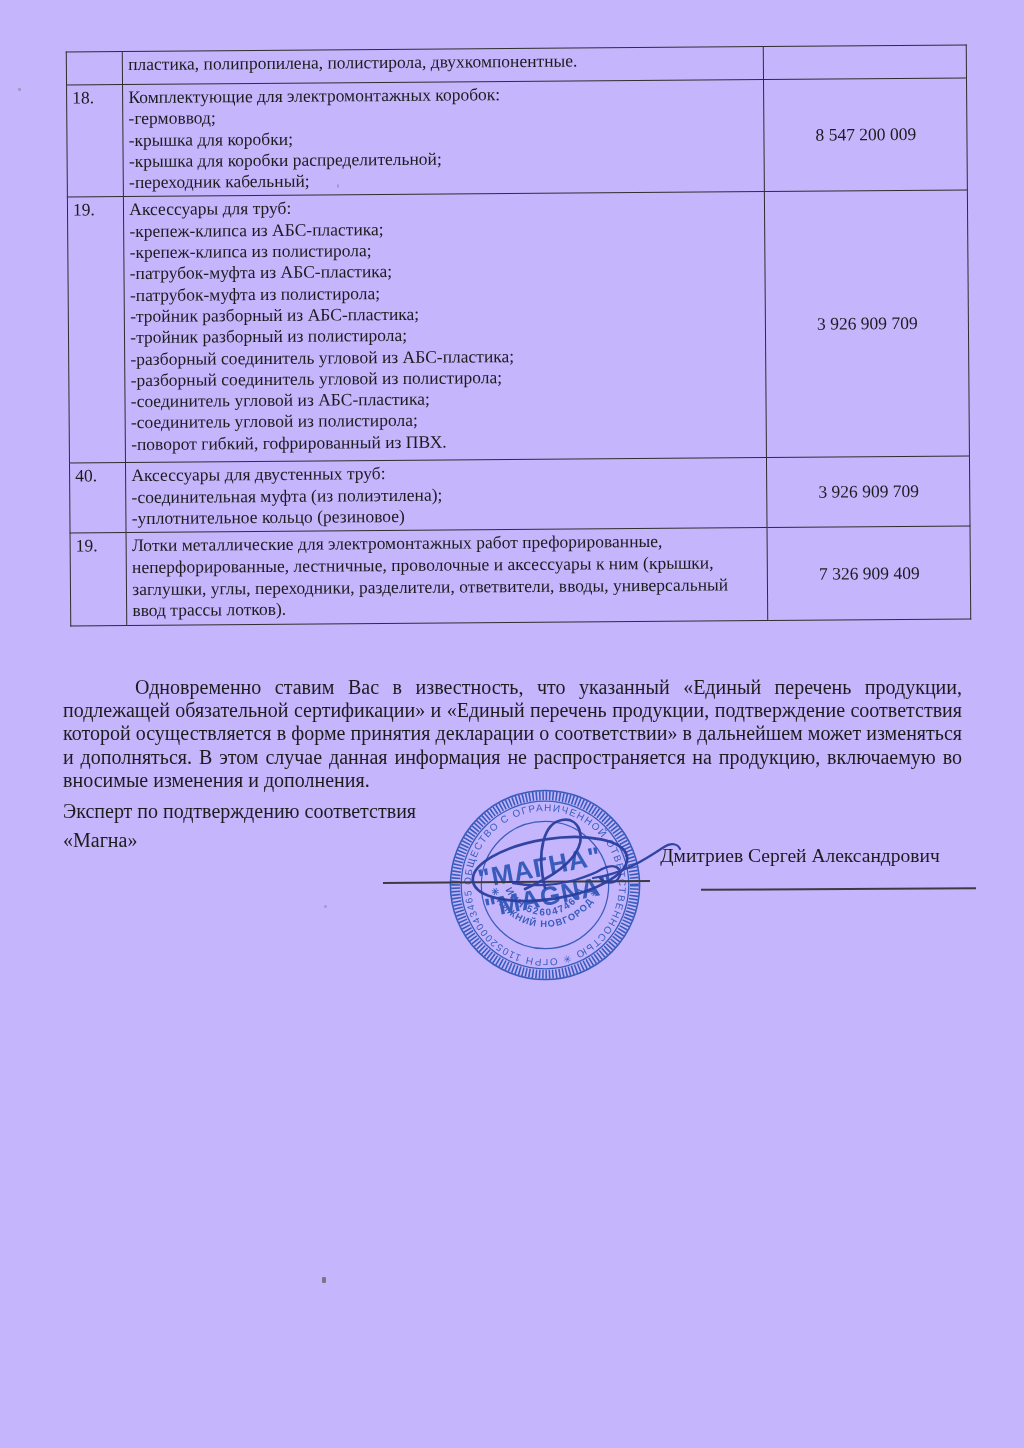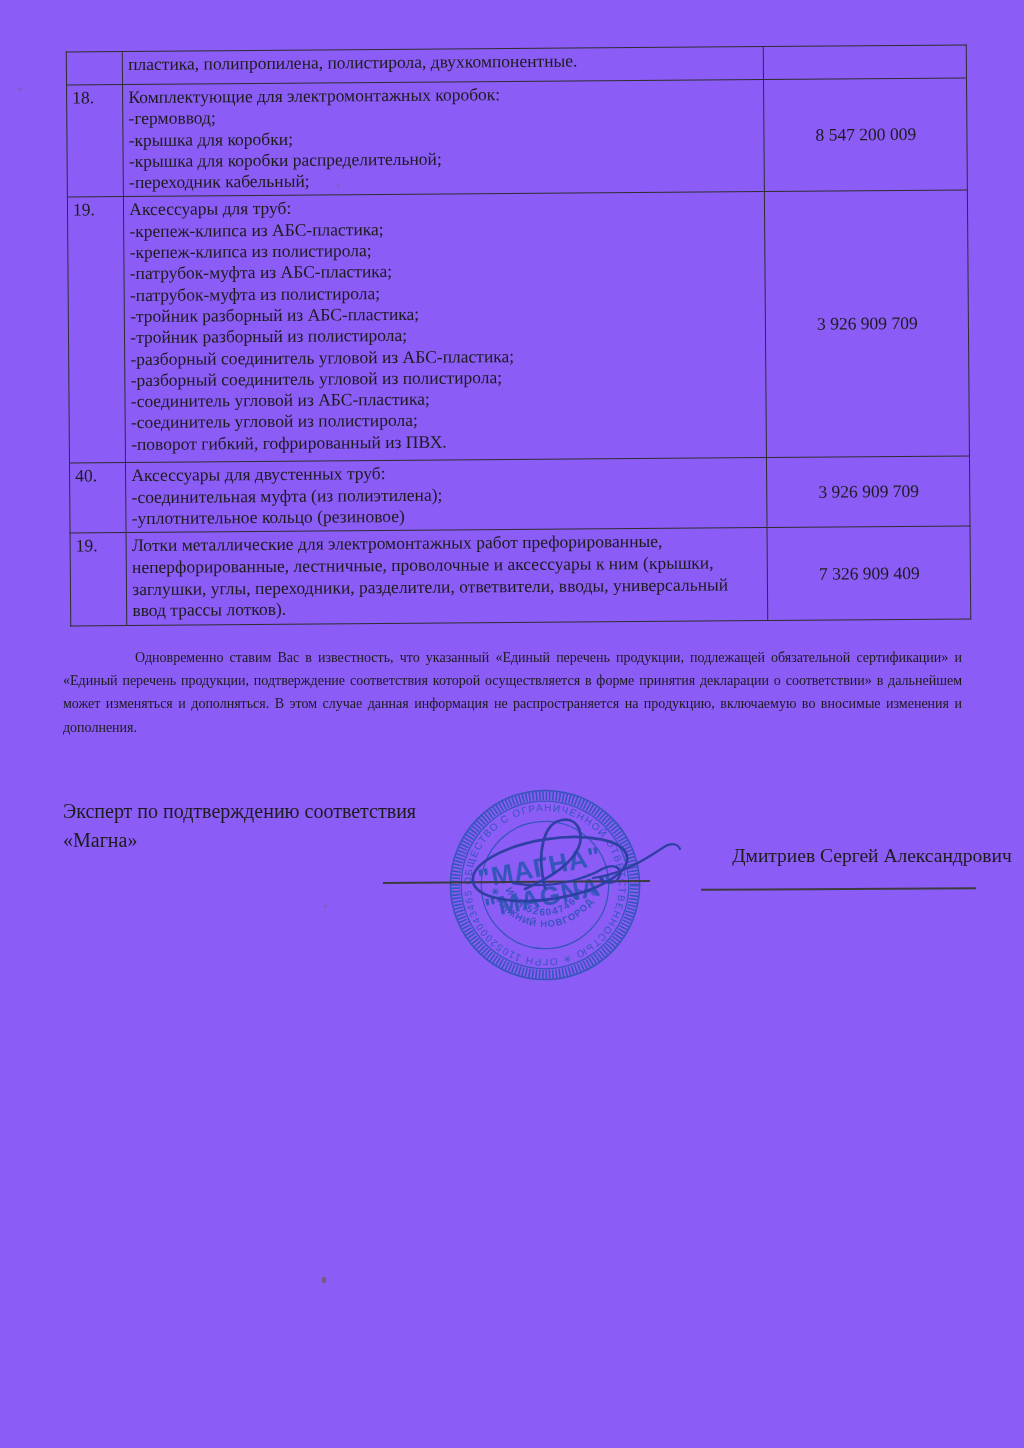--- a/index.html
+++ b/index.html
@@ -1,19 +1,19 @@
 <!DOCTYPE html>
 <html><head>
 <meta charset="utf-8">
 <style>
   html,body{margin:0;padding:0;background:#e8e8e8;}
   .page{
     position:relative;
     width:1024px;height:1448px;
-    background:#8b5cf6;
+    background:#c4b5fd;
     font-family:"Liberation Serif","DejaVu Serif",serif;
     color:#1c1c1c;
     overflow:hidden;
   }
   
   .products-table{
     position:absolute;left:68px;top:48px;width:901px;
     border-collapse:collapse;
     transform:rotate(-0.45deg);
     transform-origin:center;
@@ -32,35 +32,35 @@
   }
   .desc .line{white-space:normal;}
   tr.r0 td{height:27px;}
   tr.r18 td{height:101px;}
   tr.r19 td{height:260px;}
   tr.r20 td{height:62px;}
   tr.r21 td{height:84px;}
   tr.r21 .desc .line{line-height:21.6px;}
   
   .notice{
-    position:absolute;left:63px;top:646px;width:899px;
-    font-size:14px;line-height:23.2px;
+    position:absolute;left:63px;top:676px;width:899px;
+    font-size:20px;line-height:23.2px;
     text-align:justify;text-indent:72px;margin:0;
   }
   
   .expert{
     position:absolute;left:63px;top:797px;
     font-size:20px;line-height:28.5px;
   }
   .sig-line-left{
     position:absolute;left:383px;top:881px;width:267px;height:2px;
     background:#3c3c40;transform:rotate(-0.4deg);z-index:6;
   }
   .expert-name{
-    position:absolute;left:732px;top:845px;width:280px;
+    position:absolute;left:660px;top:845px;width:280px;
     text-align:center;font-size:19.5px;z-index:3;
   }
   .sig-line-right{
     position:absolute;left:701px;top:888px;width:275px;height:2px;
     background:#3c3c40;transform:rotate(-0.35deg);
   }
   .stamp-svg{position:absolute;left:442px;top:782px;width:206px;height:206px;z-index:4;opacity:.92;}
   .ink-svg{position:absolute;left:395px;top:793px;width:300px;height:140px;z-index:7;}
   
   .speck{position:absolute;background:#6b5f58;border-radius:1px;}

